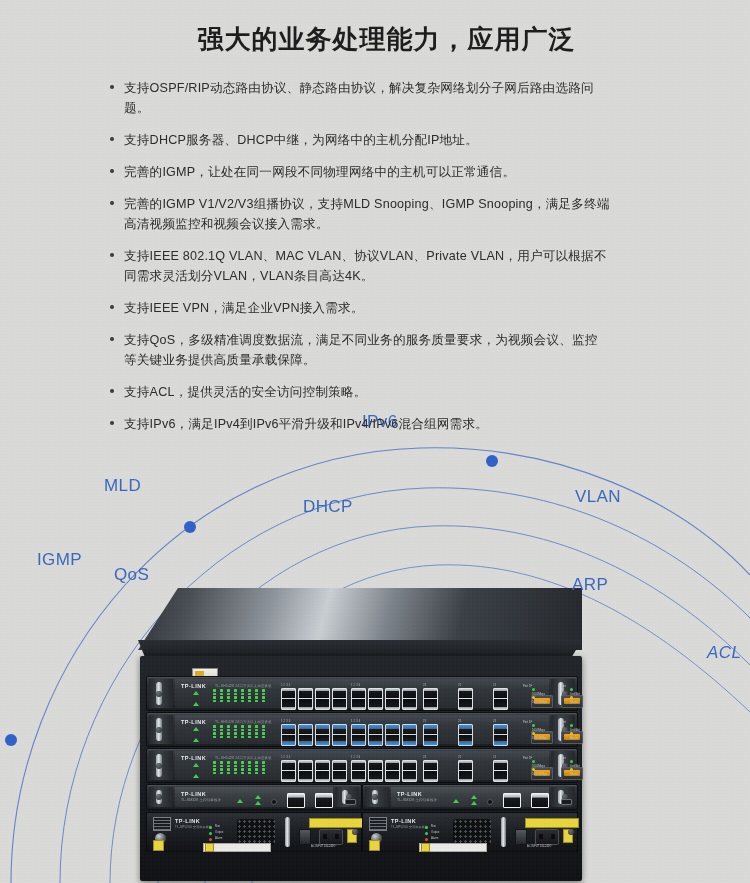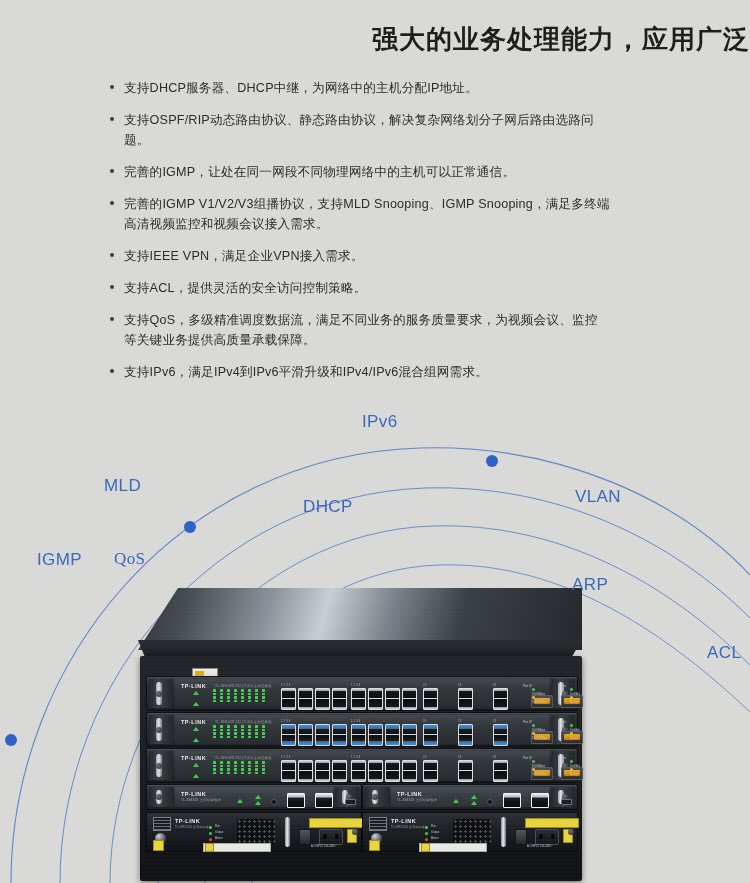--- a/index.html
+++ b/index.html
@@ -12,21 +12,21 @@
   
   #noise{
     position:absolute;inset:0;pointer-events:none;z-index:40;opacity:.35;
     background-image:
       radial-gradient(rgba(0,0,0,.05) 1px, transparent 1px),
       radial-gradient(rgba(255,255,255,.05) 1px, transparent 1px);
     background-size:3px 3px,4px 4px;background-position:0 0,1px 2px;
   }
   
   #title{
-    position:absolute;left:0;right:0;top:22px;text-align:right;
+    position:absolute;left:0;right:0;top:22px;text-align:center;
     font-size:26px;font-weight:bold;color:#1d1d1d;letter-spacing:1px;
     z-index:20;
     padding-left:23px;
   }
   
   #bullets{
     position:absolute;left:110px;top:78px;width:500px;z-index:20;
   }
   .bullet{
     position:relative;padding-left:14px;margin-bottom:12px;
@@ -197,45 +197,49 @@
   }
 </style>
 </head>
 <body>
 
 <div id="title">强大的业务处理能力，应用广泛</div>
 
 <div id="bullets">
     <div class="bullet">
       <span class="dot"></span>
+      <span class="txt">支持OSPF/RIP动态路由协议、静态路由协议，解决复杂网络划分子网后路由选路问题。</span>
+    </div>
+    <div class="bullet">
+      <span class="dot"></span>
       <span class="txt">支持DHCP服务器、DHCP中继，为网络中的主机分配IP地址。</span>
     </div>
     <div class="bullet">
       <span class="dot"></span>
-      <span class="txt">支持OSPF/RIP动态路由协议、静态路由协议，解决复杂网络划分子网后路由选路问题。</span>
-    </div>
-    <div class="bullet">
-      <span class="dot"></span>
       <span class="txt">完善的IGMP，让处在同一网段不同物理网络中的主机可以正常通信。</span>
     </div>
     <div class="bullet">
       <span class="dot"></span>
       <span class="txt">完善的IGMP V1/V2/V3组播协议，支持MLD Snooping、IGMP Snooping，满足多终端高清视频监控和视频会议接入需求。</span>
     </div>
     <div class="bullet">
       <span class="dot"></span>
+      <span class="txt">支持IEEE 802.1Q VLAN、MAC VLAN、协议VLAN、Private VLAN，用户可以根据不同需求灵活划分VLAN，VLAN条目高达4K。</span>
+    </div>
+    <div class="bullet">
+      <span class="dot"></span>
       <span class="txt">支持IEEE VPN，满足企业VPN接入需求。</span>
     </div>
     <div class="bullet">
       <span class="dot"></span>
+      <span class="txt">支持QoS，多级精准调度数据流，满足不同业务的服务质量要求，为视频会议、监控等关键业务提供高质量承载保障。</span>
+    </div>
+    <div class="bullet">
+      <span class="dot"></span>
       <span class="txt">支持ACL，提供灵活的安全访问控制策略。</span>
-    </div>
-    <div class="bullet">
-      <span class="dot"></span>
-      <span class="txt">支持QoS，多级精准调度数据流，满足不同业务的服务质量要求，为视频会议、监控等关键业务提供高质量承载保障。</span>
     </div>
     <div class="bullet">
       <span class="dot"></span>
       <span class="txt">支持IPv6，满足IPv4到IPv6平滑升级和IPv4/IPv6混合组网需求。</span>
     </div>
   </div>
 
 <svg id="arcs" viewBox="0 0 750 523">
   <g fill="none" stroke="#5a80c8" stroke-width="1.1">
     <path d="M 11,523 C 11,300 180,95 420,88 C 560,84 680,140 750,215" opacity="0.95"></path>
@@ -255,23 +259,23 @@
     <circle cx="190" cy="167" r="6" fill="#2f62c9"></circle>
     <circle cx="11" cy="380" r="6" fill="#2f62c9"></circle>
   </g>
 </svg>
 
 <div class="arc-label" style="left:362px;top:412px;">IPv6</div>
 <div class="arc-label" style="left:104px;top:476px;">MLD</div>
 <div class="arc-label" style="left:575px;top:487px;">VLAN</div>
 <div class="arc-label" style="left:303px;top:497px;">DHCP</div>
 <div class="arc-label" style="left:37px;top:550px;">IGMP</div>
-<div class="arc-label" style="left:114px;top:549px;font-family:Liberation Serif, serif;">QoS</div>
+<div class="arc-label" style="left:114px;top:565px;">QoS</div>
 <div class="arc-label" style="left:572px;top:575px;">ARP</div>
-<div class="arc-label" style="left:707px;top:643px;">ACL</div>
+<div class="arc-label" style="left:707px;top:643px;font-style:italic;">ACL</div>
 
 <div id="stack">
   <div class="shell-top"></div>
   <div class="shell-top-face"></div>
   <div class="chassis">
     <div class="sticker"></div>
     <div id="units">
         <div class="unit" style="top:20px;height:33px;">
           <div class="ear l">
             <div class="handle"></div>

